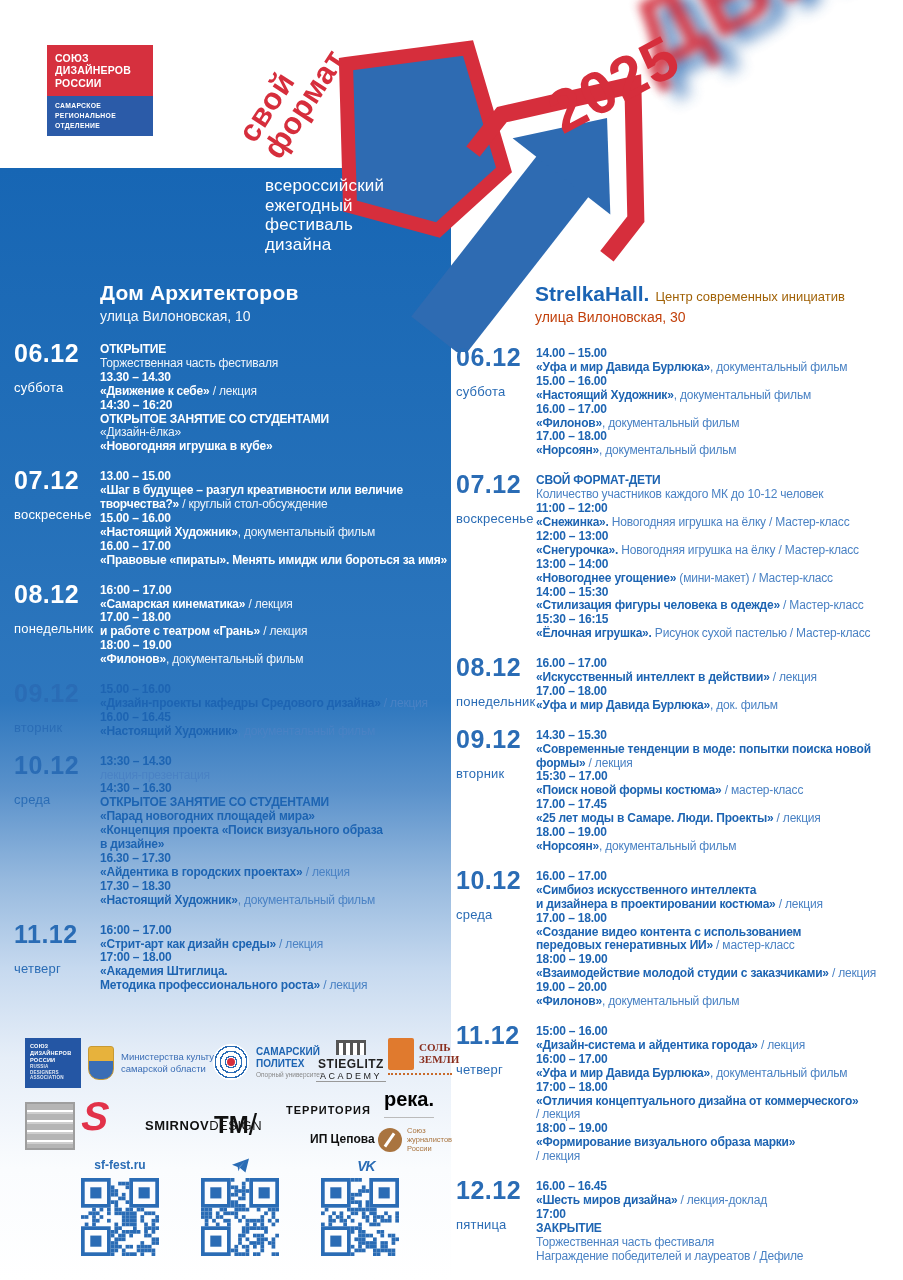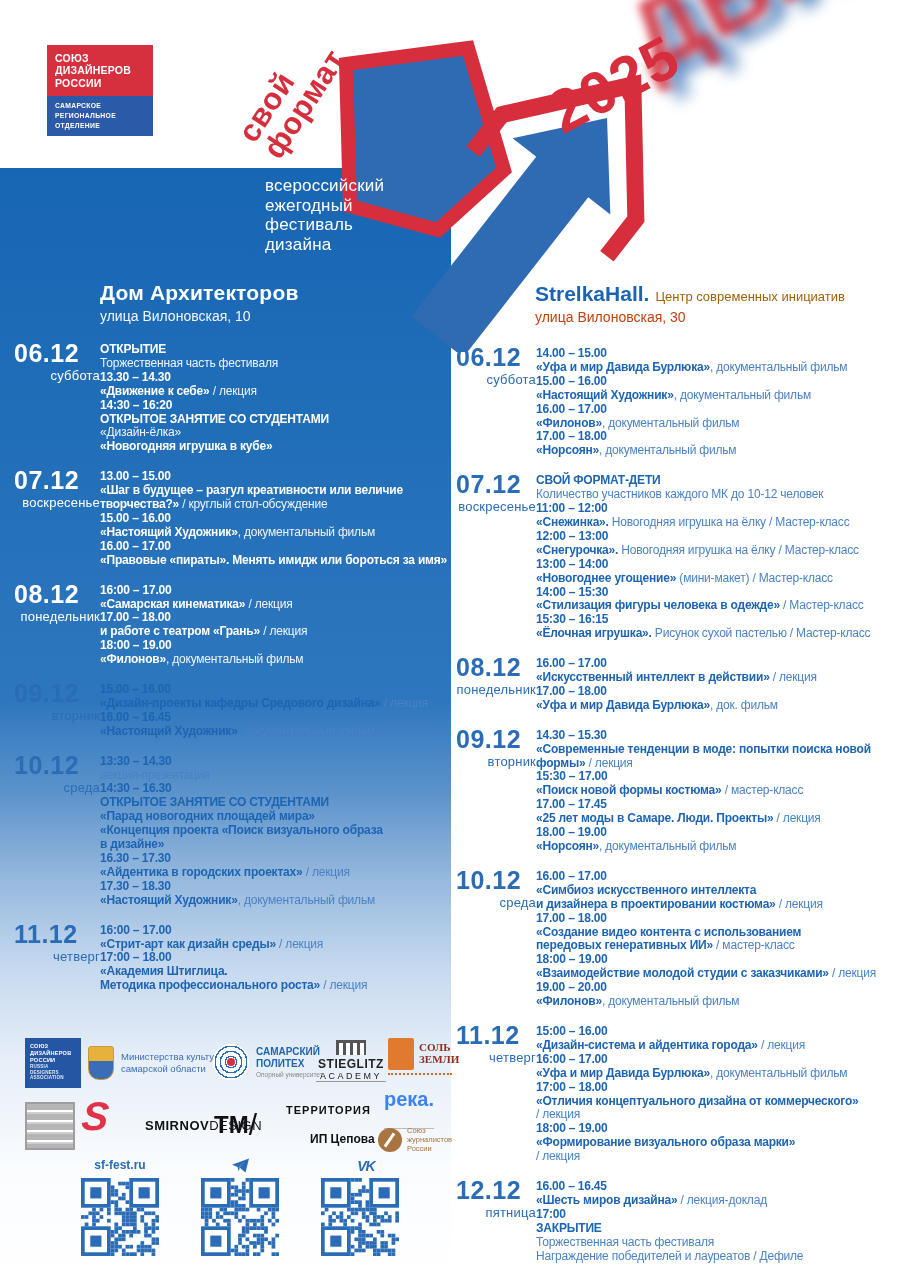--- a/index.html
+++ b/index.html
@@ -36,21 +36,21 @@
   .venue-right .vs{font-size:13px;color:#a16207;margin-left:6px;}
   .venue-right .va{font-size:14px;color:#c2410c;margin-top:3px;}
   
   .col{position:absolute;z-index:4;}
   #col-left{left:14px;top:341px;width:440px;}
   #col-right{left:456px;top:345px;width:447px;}
   .section{display:flex;margin-bottom:14px;}
   #col-left .when{flex:0 0 86px;}
   #col-right .when{flex:0 0 80px;}
   .date{font-size:25px;font-weight:bold;line-height:1;letter-spacing:.5px;}
-  .weekday{font-size:13px;margin-top:2px;letter-spacing:.2px;text-align:right;}
+  .weekday{font-size:13px;margin-top:14px;letter-spacing:.2px;}
   .events{flex:1;padding-top:2px;}
   .line{font-size:12px;line-height:13.9px;letter-spacing:-.2px;white-space:nowrap;}
   .seg-b{font-weight:bold;}
   .section.light .date,.section.light .weekday,.section.light .seg-b{color:#fff;}
   .section.light .seg-r{color:rgba(255,255,255,.93);}
   .section.dark .date,.section.dark .weekday{color:#2a6cb5;}
   .section.dark .seg-b{color:#1d64b2;}
   .section.dark .seg-r{color:#4a82c4;}
   
   .partners{position:absolute;left:0;top:1030px;width:470px;height:130px;z-index:4;}
@@ -82,21 +82,21 @@
     box-shadow:inset 0 0 0 2px #9e9e9e;
     background-image:repeating-linear-gradient(0deg,#b5b5b5 0 6px,#cfcfcf 6px 8px,#fff 8px 10px);}
   .p-sred{left:82px;top:64px;font-size:40px;font-weight:bold;font-style:italic;color:#e23249;transform:skewX(-6deg);}
   .p-smirnov{left:130px;top:88px;font-size:13px;color:#111;letter-spacing:.5px;}
   .p-smirnov b{font-weight:bold;margin-left:15px;}
   .p-tm{left:214px;top:78px;font-size:24px;font-weight:bold;color:#111;}
   .p-tm .sl{font-weight:normal;font-size:30px;vertical-align:-2px;}
   .p-terr{left:286px;top:74px;text-align:left;}
   .p-terr .t1{font-size:11px;font-weight:bold;color:#111;letter-spacing:1px;}
   .p-terr .t2{font-size:12px;font-weight:bold;color:#111;margin-top:16px;padding-left:24px;}
-  .p-reka{left:384px;top:58px;font-size:20px;font-weight:bold;color:#3b82f6;border-bottom:1px solid #bbb;padding-bottom:17px;}
+  .p-reka{left:384px;top:58px;font-size:20px;font-weight:bold;color:#000000;border-bottom:1px solid #bbb;padding-bottom:6px;}
   .p-journ{left:378px;top:96px;display:flex;align-items:center;gap:5px;}
   .jcirc{width:24px;height:24px;border-radius:50%;background:#a9743f;position:relative;}
   .jcirc i{position:absolute;left:10px;top:4px;width:3px;height:16px;background:#fff;transform:rotate(35deg);}
   .p-journ .txt{font-size:7.5px;color:#a9743f;line-height:1.2;}
   
   .qrrow{position:absolute;left:0;top:1158px;width:460px;z-index:4;}
   .qrblock{position:absolute;width:84px;text-align:center;}
   .qrlabel{height:18px;font-size:12px;font-weight:bold;color:#2a6cb5;}
   .qrbox{width:78px;height:78px;margin:2px auto 0 auto;}
   .tgicon svg,.vkicon{display:inline-block;}

